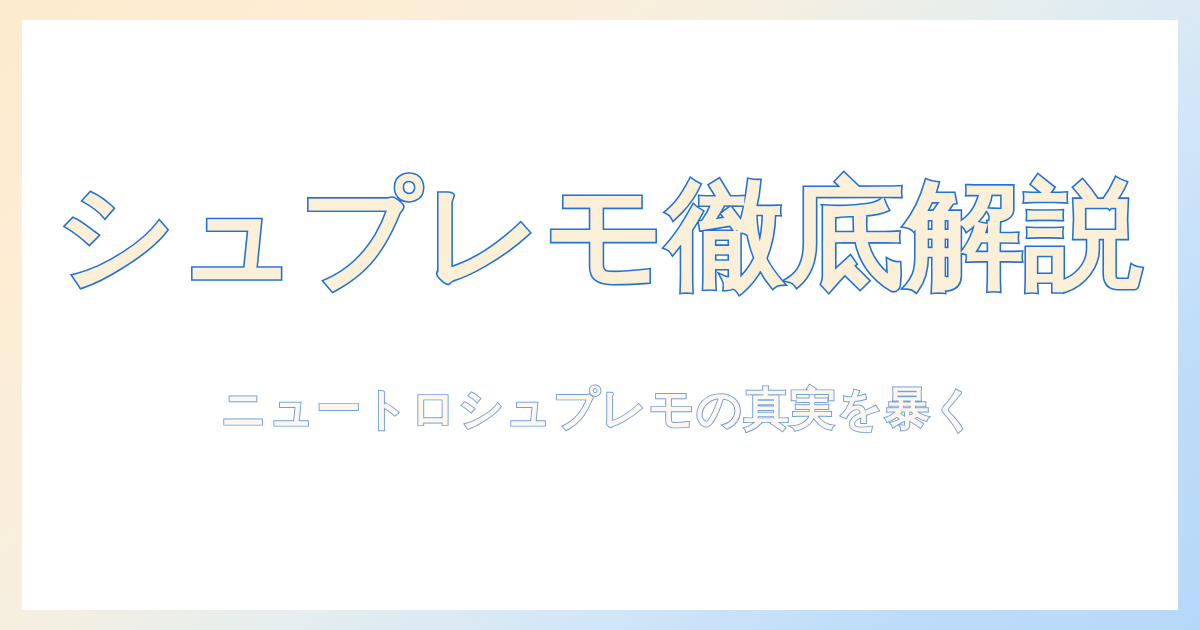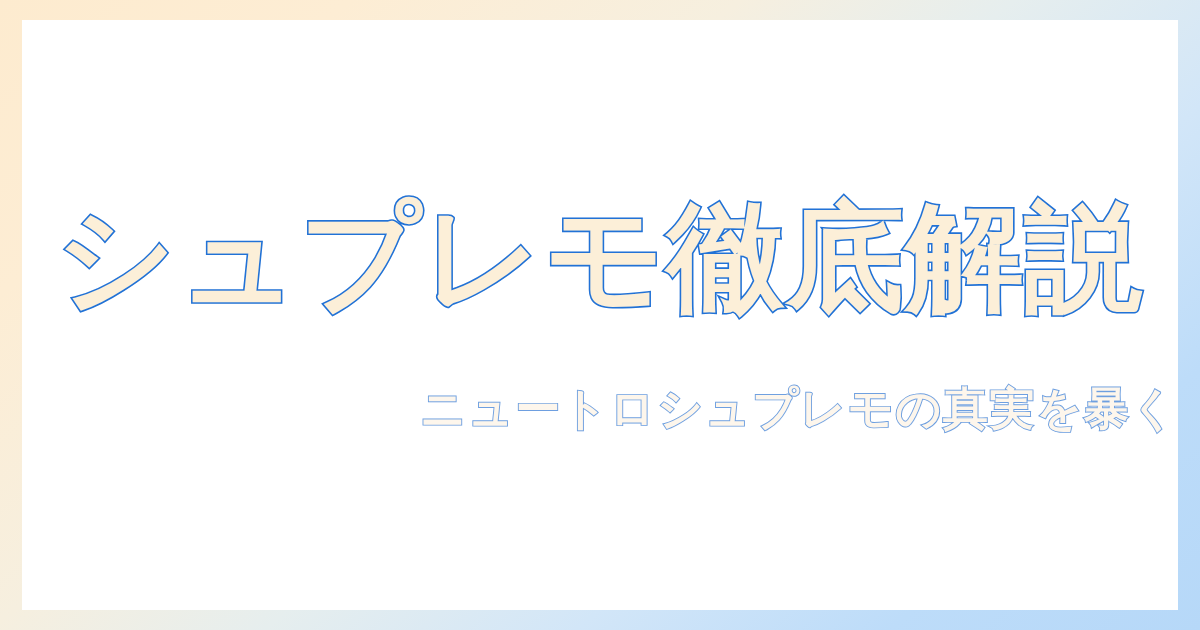--- a/index.html
+++ b/index.html
@@ -41,21 +41,20 @@
     overflow: hidden;
   }
 
   
   .title-wrap {
     position: absolute;
     left: 0;
     right: 0;
     top: 148px;
     text-align: center;
-    margin-top: 23px;
   }
 
   .og-title {
     display: inline-block;
     margin: 0;
     font-family: "DejaVu Sans", "Liberation Sans", sans-serif;
     font-weight: 700;
     font-size: 118px;
     line-height: 1.12;
     letter-spacing: 0.012em;
@@ -67,21 +66,21 @@
       0 0 0.5px rgba(34,114,214,0.35),
       1px 1px 0 rgba(34,114,214,0.10);
   }
 
   
   .subtitle-wrap {
     position: absolute;
     left: 0;
     right: 0;
     top: 362px;
-    text-align: right;
+    text-align: center;
   }
 
   .og-subtitle {
     display: inline-block;
     margin: 0;
     font-family: "DejaVu Sans", "Liberation Sans", sans-serif;
     font-weight: 700;
     font-size: 45px;
     line-height: 1.2;
     letter-spacing: 0.035em;

